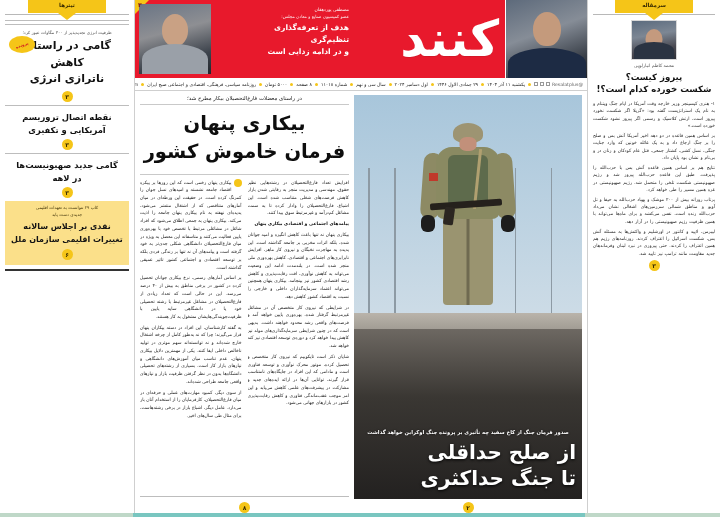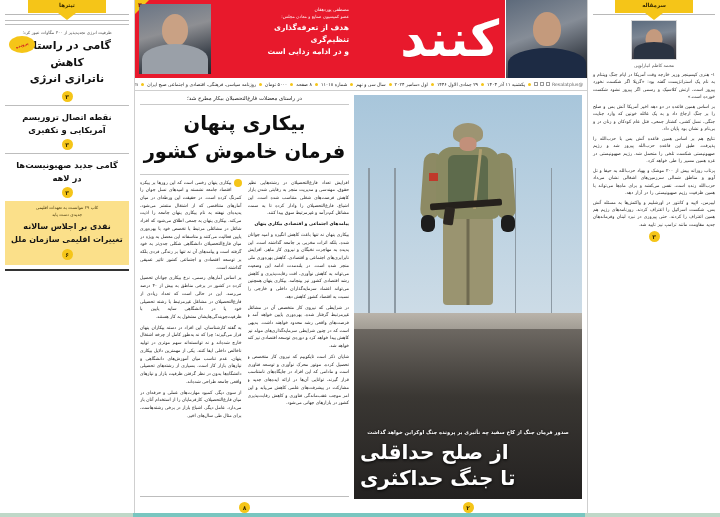--- a/index.html
+++ b/index.html
@@ -289,21 +289,21 @@
     color: #ffffff;
     font-weight: bold;
     text-align: center;
     margin-bottom: 4px;
     text-shadow: 0 0 2px rgba(0,0,0,.9);
   }
   .photo-title {
     font-size: 20px;
     font-weight: bold;
     color: #ffffff;
-    text-align: left;
+    text-align: right;
     line-height: 1.3;
     text-shadow: 0 1px 3px rgba(0,0,0,.95);
   }
   .photo-pagenum-wrap { text-align:center; }
 
   .text-col {
     flex: 1;
     display: flex;
     flex-direction: column;
   }
@@ -466,20 +466,22 @@
 <body>
 
 <div class="page">
 
   <div class="col-left">
     <div class="yellow-tab">سرمقاله</div>
     <div class="rule-under-tab"></div>
 
     <div class="ed-portrait"></div>
     <div class="ed-author">محمد کاظم انبارلویی</div>
+    <div class="ed-title" style="white-space:pre-line">پیروز کیست؟
+شکست خورده کدام است؟!</div>
 
     <div class="ed-body">
       <p>۱- هنری کیسینجر وزیر خارجه وقت آمریکا در ایام جنگ ویتنام و به نام یک استراتژیست گفته بود: «گریلا اگر شکست نخورد پیروز است، ارتش کلاسیک و رسمی اگر پیروز نشود شکست خورده است.»</p>
       <p>بر اساس همین قاعده در دو دهه اخیر آمریکا آتش بس و صلح را بر جنگ ارجاع داد و به یک غائله خونین که وارد جنایت جنگی، نسل کشی، کشتار جمعی، قتل عام کودکان و زنان در و بی‌نام و نشان بود پایان داد.</p>
       <p>نتایج هم بر اساس همین قاعده آتش بس با حزب‌الله را پذیرفت. طبق این قاعده حزب‌الله پیروز شد و رژیم صهیونیستی شکست تلخی را متحمل شد. رژیم صهیونیستی در غزه همین مسیر را طی خواهد کرد.</p>
       <p>پرتاب روزانه بیش از ۲۰۰ موشک و پهپاد حزب‌الله به حیفا و تل آویو و مناطق شمالی سرزمین‌های اشغالی نشان می‌داد حزب‌الله زنده است، نفس می‌کشد و برای ماه‌ها می‌تواند با همین ظرفیت رژیم صهیونیستی را در آزار دهد.</p>
       <p>لیبرمن، لاپید و کانتور در اورشلیم و واکنش‌ها به مسئله آتش بس، شکست اسرائیل را اعتراف کردند. روزنامه‌های رژیم هم همین اعتراف را کردند. حتی پیروزی در نبرد لبنان وفرماندهان جدید مقاومت مانند ترامپ نیز تایید شد.</p>
     </div>
 
     <div class="pagenum">۳</div>

